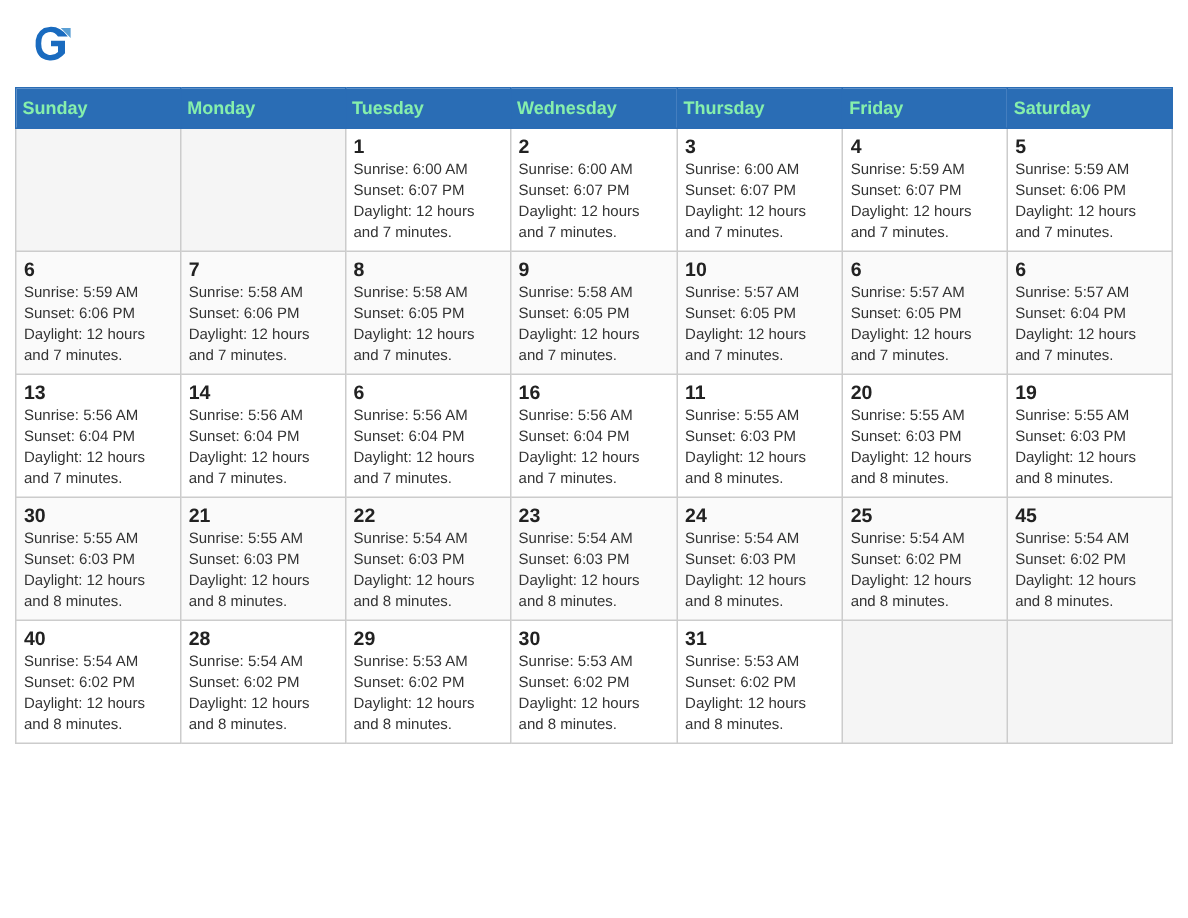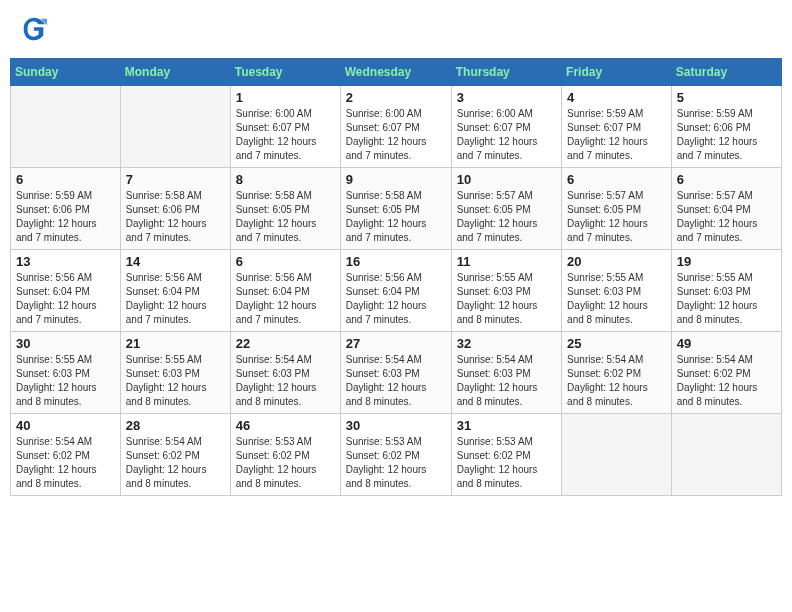--- a/index.html
+++ b/index.html
@@ -209,47 +209,47 @@
         </td>
         <td>
           <div class="day-number">21</div>
           <div class="day-info">Sunrise: 5:55 AM<br>Sunset: 6:03 PM<br>Daylight: 12 hours and 8 minutes.</div>
         </td>
         <td>
           <div class="day-number">22</div>
           <div class="day-info">Sunrise: 5:54 AM<br>Sunset: 6:03 PM<br>Daylight: 12 hours and 8 minutes.</div>
         </td>
         <td>
-          <div class="day-number">27</div>
+          <div class="day-number">23</div>
           <div class="day-info">Sunrise: 5:54 AM<br>Sunset: 6:03 PM<br>Daylight: 12 hours and 8 minutes.</div>
         </td>
         <td>
-          <div class="day-number">32</div>
+          <div class="day-number">24</div>
           <div class="day-info">Sunrise: 5:54 AM<br>Sunset: 6:03 PM<br>Daylight: 12 hours and 8 minutes.</div>
         </td>
         <td>
           <div class="day-number">25</div>
           <div class="day-info">Sunrise: 5:54 AM<br>Sunset: 6:02 PM<br>Daylight: 12 hours and 8 minutes.</div>
         </td>
         <td>
-          <div class="day-number">49</div>
+          <div class="day-number">45</div>
           <div class="day-info">Sunrise: 5:54 AM<br>Sunset: 6:02 PM<br>Daylight: 12 hours and 8 minutes.</div>
         </td>
       </tr>
       <tr>
         <td>
           <div class="day-number">40</div>
           <div class="day-info">Sunrise: 5:54 AM<br>Sunset: 6:02 PM<br>Daylight: 12 hours and 8 minutes.</div>
         </td>
         <td>
           <div class="day-number">28</div>
           <div class="day-info">Sunrise: 5:54 AM<br>Sunset: 6:02 PM<br>Daylight: 12 hours and 8 minutes.</div>
         </td>
         <td>
-          <div class="day-number">46</div>
+          <div class="day-number">29</div>
           <div class="day-info">Sunrise: 5:53 AM<br>Sunset: 6:02 PM<br>Daylight: 12 hours and 8 minutes.</div>
         </td>
         <td>
           <div class="day-number">30</div>
           <div class="day-info">Sunrise: 5:53 AM<br>Sunset: 6:02 PM<br>Daylight: 12 hours and 8 minutes.</div>
         </td>
         <td>
           <div class="day-number">31</div>
           <div class="day-info">Sunrise: 5:53 AM<br>Sunset: 6:02 PM<br>Daylight: 12 hours and 8 minutes.</div>
         </td>

